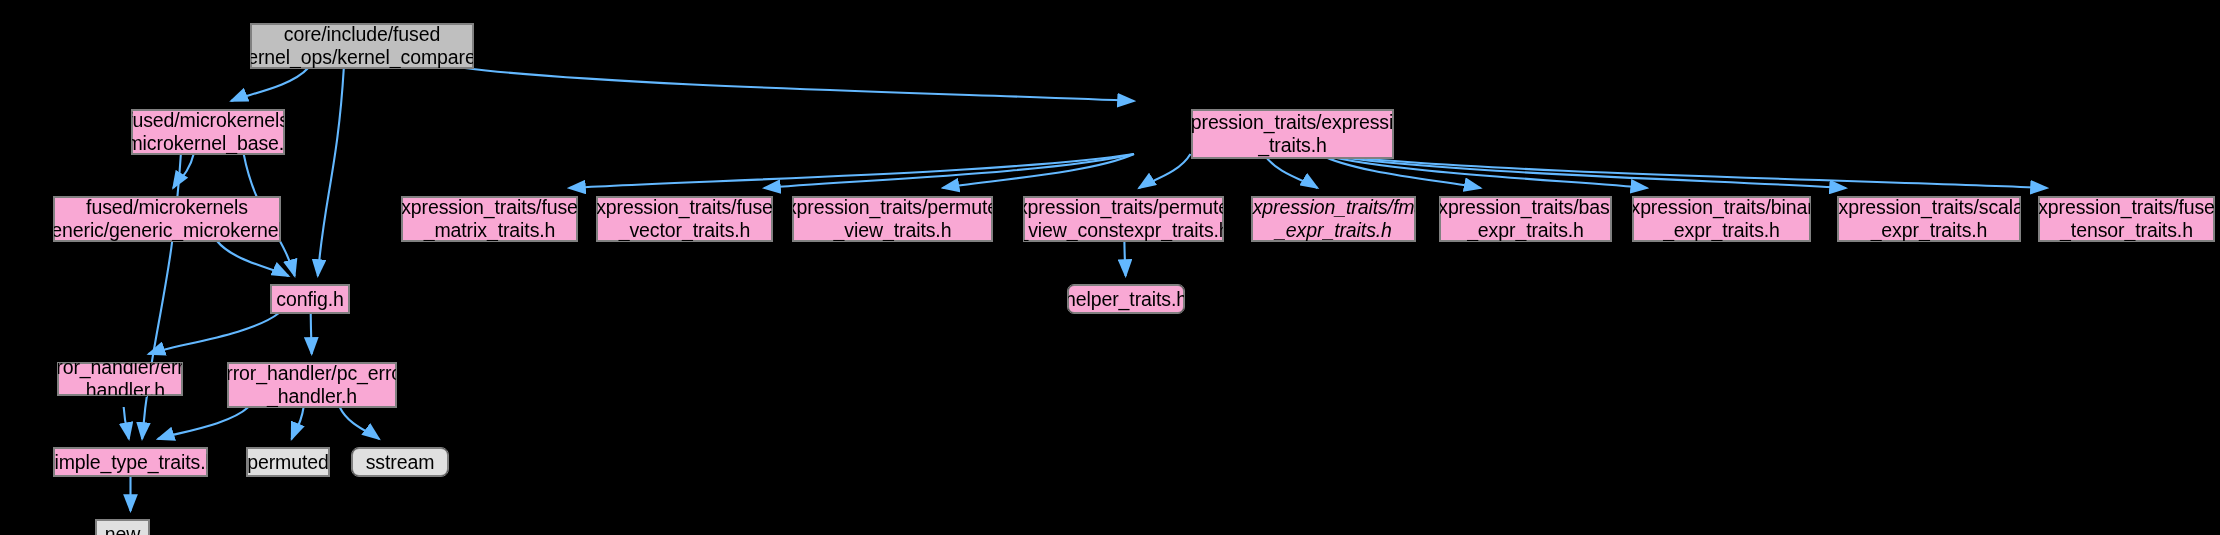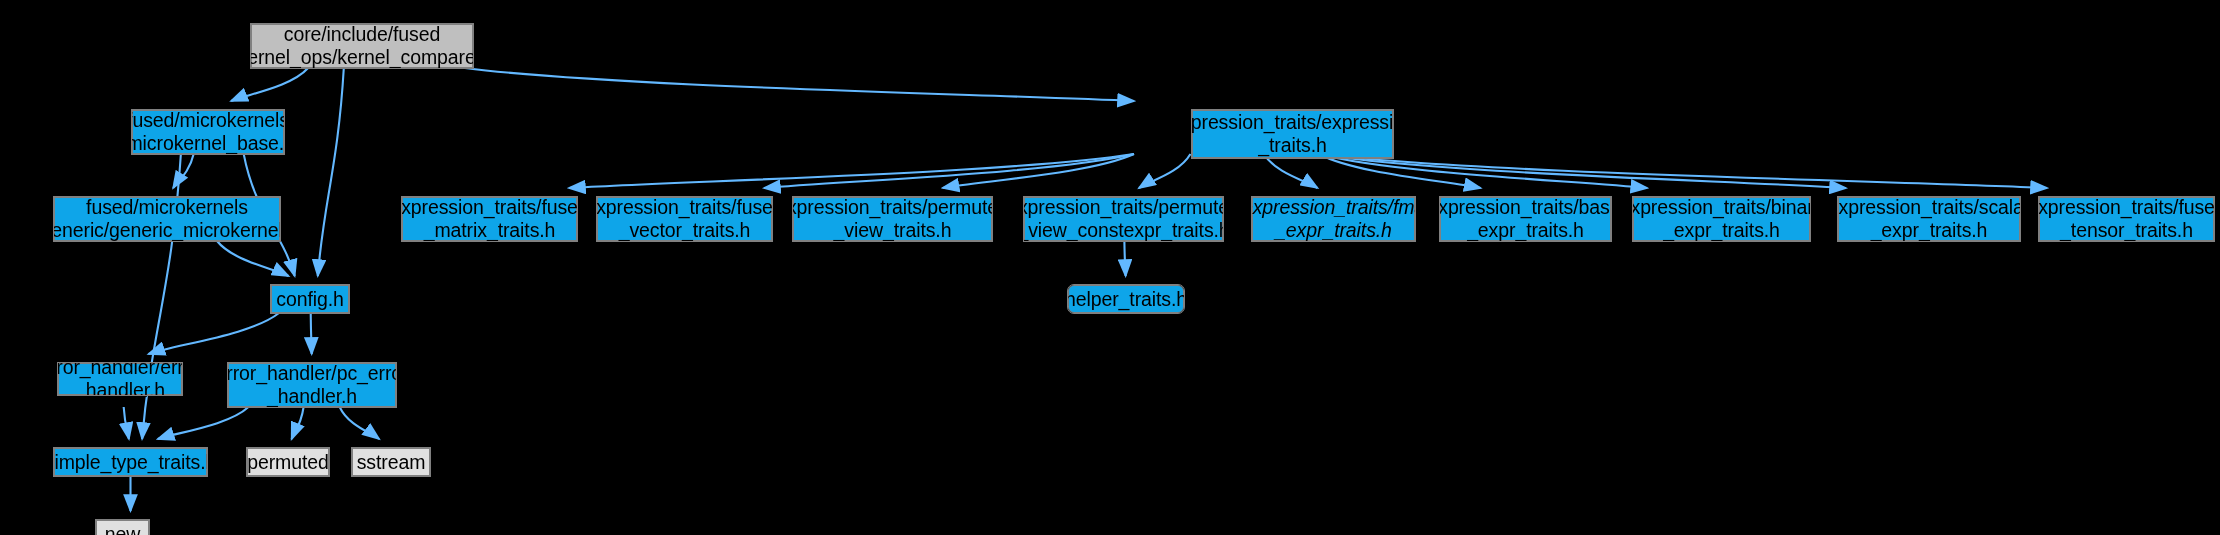--- a/index.html
+++ b/index.html
@@ -24,21 +24,21 @@
     top: 0;
     width: 2220px;
     height: 535px;
     pointer-events: none;
   }
   .graph-node {
     position: absolute;
     box-sizing: border-box;
     border: 1px solid #808080;
     outline: 1px solid #808080;
-    background: #0ea5e9;
+    background: #f9a8d4;
     color: #000000;
     display: flex;
     align-items: center;
     justify-content: center;
     text-align: center;
     line-height: 1.18;
     font-size: 19.5px;
     font-family: "Liberation Sans", sans-serif;
     white-space: pre-line;
     letter-spacing: -0.1px;
@@ -115,16 +115,16 @@
       <div class="graph-node" style="left: 2039px; top: 177px; width: 175px; height: 44px;">expression_traits/fused
 _tensor_traits.h</div>
       <div class="graph-node" style="left: 271px; top: 265px; width: 78px; height: 28px;">config.h</div>
       <div class="graph-node" style="left: 1068px; top: 265px; width: 116px; height: 28px; border-radius: 6px;">helper_traits.h</div>
       <div class="graph-node" style="left: 58px; top: 343px; width: 124px; height: 32px;">error_handler/error
 _handler.h</div>
       <div class="graph-node" style="left: 228px; top: 343px; width: 168px; height: 44px;">error_handler/pc_error
 _handler.h</div>
       <div class="graph-node" style="left: 54px; top: 428px; width: 153px; height: 28px;">simple_type_traits.h</div>
       <div class="graph-node system-node" style="left: 247px; top: 428px; width: 82px; height: 28px;">permuted</div>
-      <div class="graph-node system-node" style="left: 352px; top: 428px; width: 78px; height: 28px;">sstream</div>
+      <div class="graph-node system-node" style="left: 352px; top: 428px; width: 96px; height: 28px; border-radius: 7px;">sstream</div>
       <div class="graph-node system-node" style="left: 96px; top: 500px; width: 53px; height: 28px;">new</div>
     </div>
 </div>
 
 </body></html>

